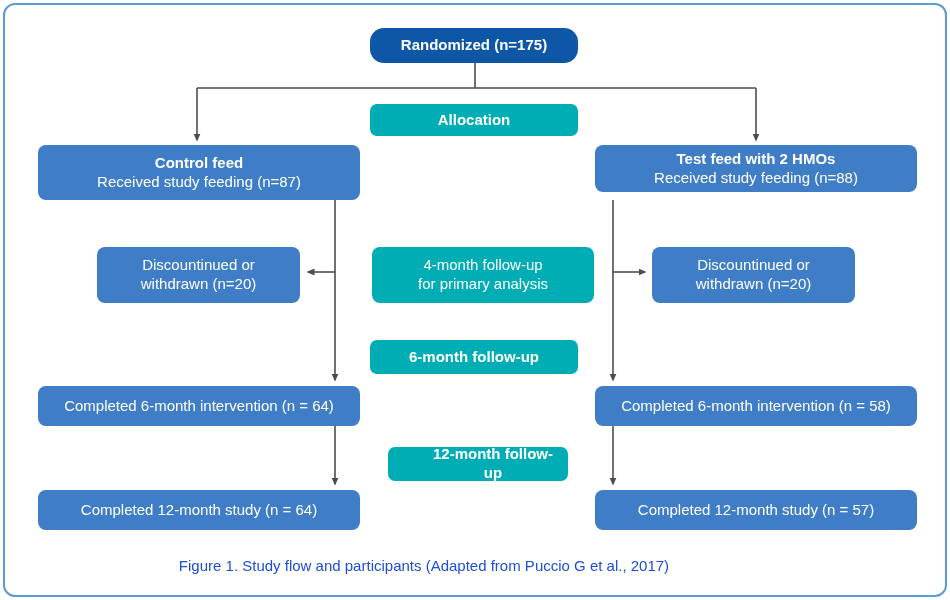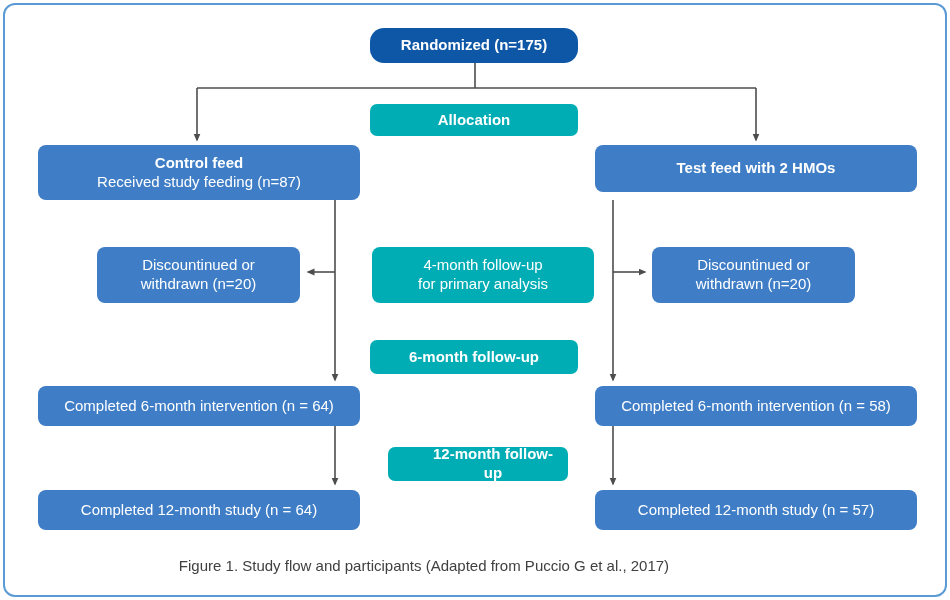--- a/index.html
+++ b/index.html
@@ -21,21 +21,21 @@
   .n-test{left:595px;top:145px;width:322px;height:47px;}
   .n-disc-left{left:97px;top:247px;width:203px;height:56px;}
   .n-followup4{left:372px;top:247px;width:222px;height:56px;}
   .n-disc-right{left:652px;top:247px;width:203px;height:56px;}
   .n-followup6{left:370px;top:340px;width:208px;height:34px;}
   .n-comp6-left{left:38px;top:386px;width:322px;height:40px;text-align:center;}
   .n-comp6-right{left:595px;top:386px;width:322px;height:40px;}
   .n-followup12{left:388px;top:447px;width:180px;height:34px;padding-left:36px;}
   .n-comp12-left{left:38px;top:490px;width:322px;height:40px;}
   .n-comp12-right{left:595px;top:490px;width:322px;height:40px;}
-  .caption{position:absolute;left:0;top:557px;width:848px;text-align:center;color:#404040;font-size:15px;}
+  .caption{position:absolute;left:0;top:557px;width:848px;text-align:center;color:#1d4ed8;font-size:15px;}
 </style>
 </head>
 <body>
 
 <div class="canvas">
 
   <svg class="lines" width="950" height="600" viewBox="0 0 950 600">
     <defs>
       <marker id="arr" markerWidth="9" markerHeight="9" refX="6.5" refY="3.5" orient="auto" markerUnits="userSpaceOnUse">
         <path d="M0,0 L8,3.5 L0,7 z" fill="#4d4d4d"></path>
@@ -63,20 +63,21 @@
     <span>Allocation</span>
   </div>
 
   <div class="box mid n-control">
     <span class="bold">Control feed</span>
     <span>Received study feeding (n=87)</span>
   </div>
 
   <div class="box mid n-test">
     <span class="bold">Test feed with 2 HMOs</span>
+    <span>Received study feeding (n=88)</span>
   </div>
 
   <div class="box mid n-disc-left">
     <span>Discountinued or</span>
     <span>withdrawn (n=20)</span>
   </div>
 
   <div class="box teal n-followup4">
     <span>4-month follow-up</span>
     <span>for primary analysis</span>

